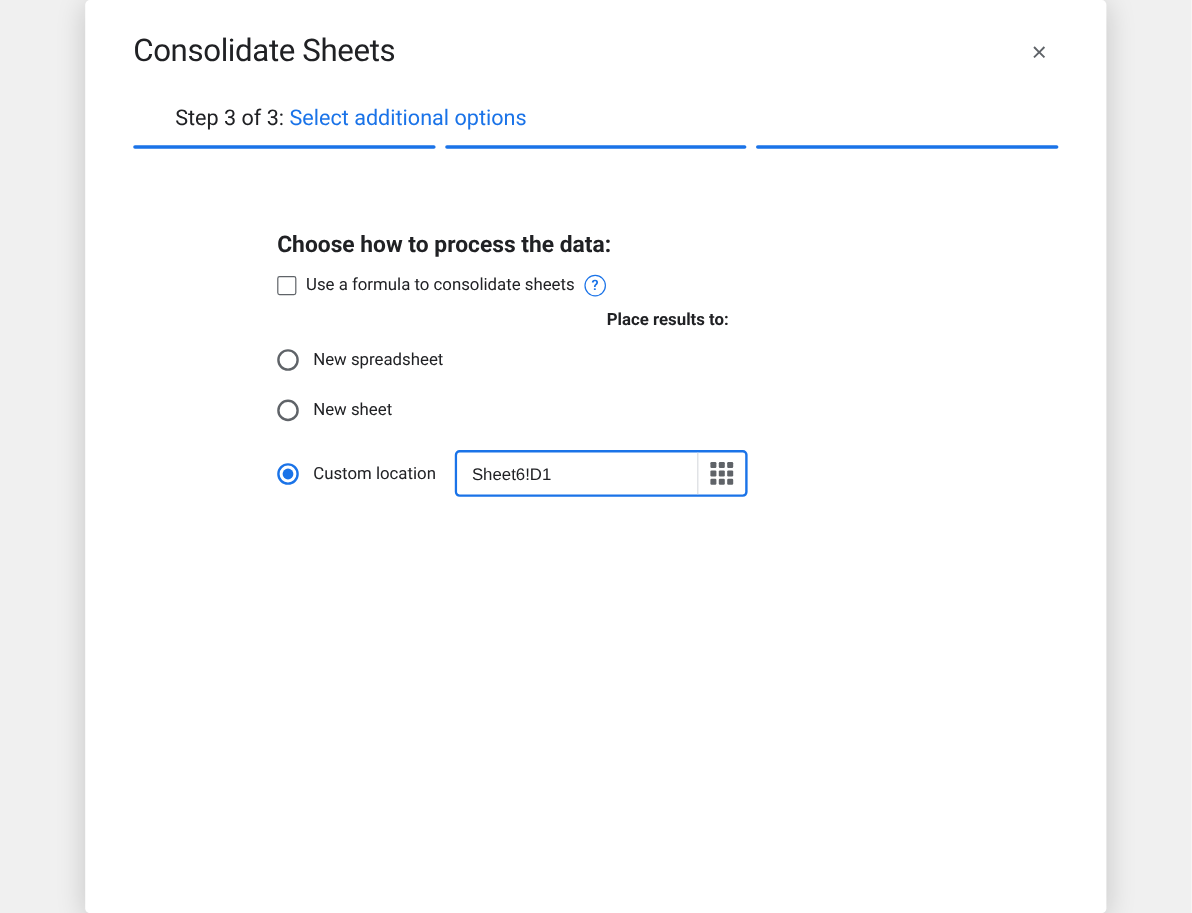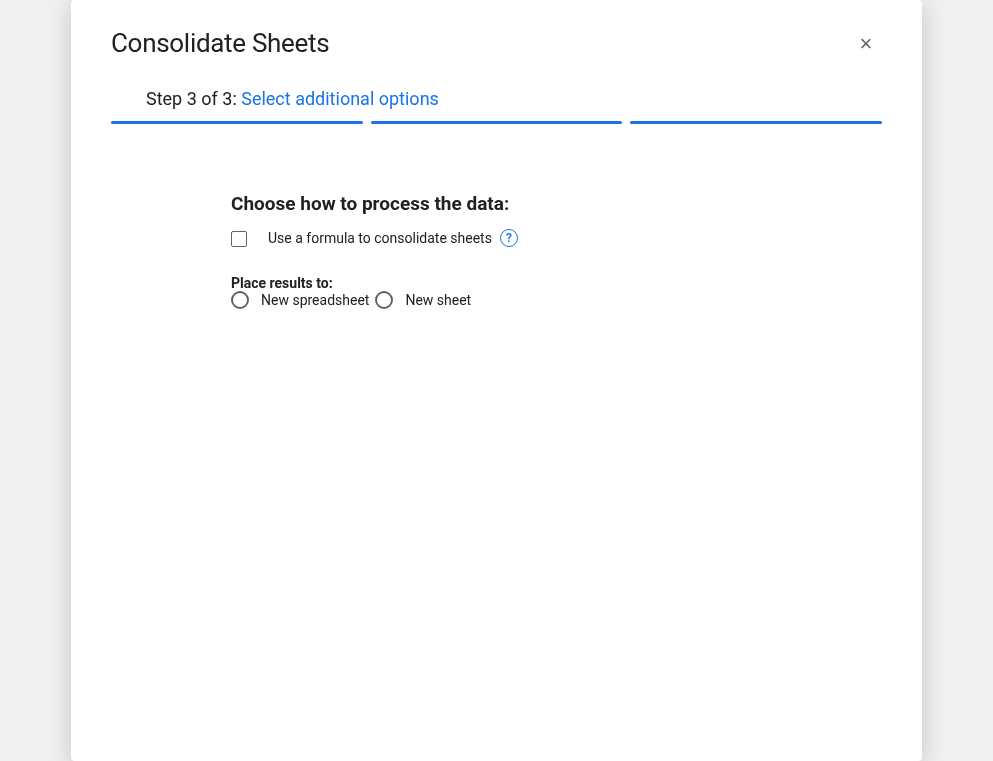--- a/index.html
+++ b/index.html
@@ -105,23 +105,23 @@
 
     .section-label {
       font-size: 19px;
       font-weight: 700;
       color: #202124;
       margin-bottom: 14px;
     }
 
     .checkbox-row {
       display: flex;
-      align-items: flex-end;
-      gap: 21px;
-      margin-bottom: 28px;
+      align-items: center;
+      gap: 8px;
+      margin-bottom: 12px;
     }
 
     .checkbox-input {
       width: 16px;
       height: 16px;
       cursor: pointer;
       border: 1.5px solid #5f6368;
       appearance: none;
       -webkit-appearance: none;
       background: #fff;
@@ -154,26 +154,28 @@
       font-size: 12px;
       font-weight: 600;
       cursor: pointer;
       flex-shrink: 0;
     }
 
     .place-results-label {
       font-size: 14px;
       font-weight: 700;
       color: #202124;
-      margin-bottom: 0;
+      margin-bottom: 16px;
+      text-align: center;
     }
 
     .radio-group {
       display: flex;
-      gap: 6px;
+      flex-direction: column;
+      gap: 24px;
     }
 
     .radio-row {
       display: flex;
       align-items: center;
       gap: 12px;
     }
 
     .radio-input {
       width: 18px;
@@ -302,17 +304,37 @@
       <div class="radio-row">
         <input type="radio" name="place_results" class="radio-input" style="">
         <span class="radio-label">New spreadsheet</span>
       </div>
 
       <div class="radio-row">
         <input type="radio" name="place_results" class="radio-input" style="">
         <span class="radio-label">New sheet</span>
       </div>
 
+      <div class="custom-location-row">
+        <input type="radio" name="place_results" class="radio-input" checked="" style="">
+        <span class="radio-label">Custom location</span>
+        <div class="location-input-wrapper">
+          <input type="text" class="location-input" value="Sheet6!D1" style="">
+          <button class="grid-icon-btn">
+            <div class="grid-icon">
+              <div class="grid-cell"></div>
+              <div class="grid-cell"></div>
+              <div class="grid-cell"></div>
+              <div class="grid-cell"></div>
+              <div class="grid-cell"></div>
+              <div class="grid-cell"></div>
+              <div class="grid-cell"></div>
+              <div class="grid-cell"></div>
+              <div class="grid-cell"></div>
+            </div>
+          </button>
+        </div>
+      </div>
 
     </div>
   </div>
 
 </div>
 
 </body></html>

